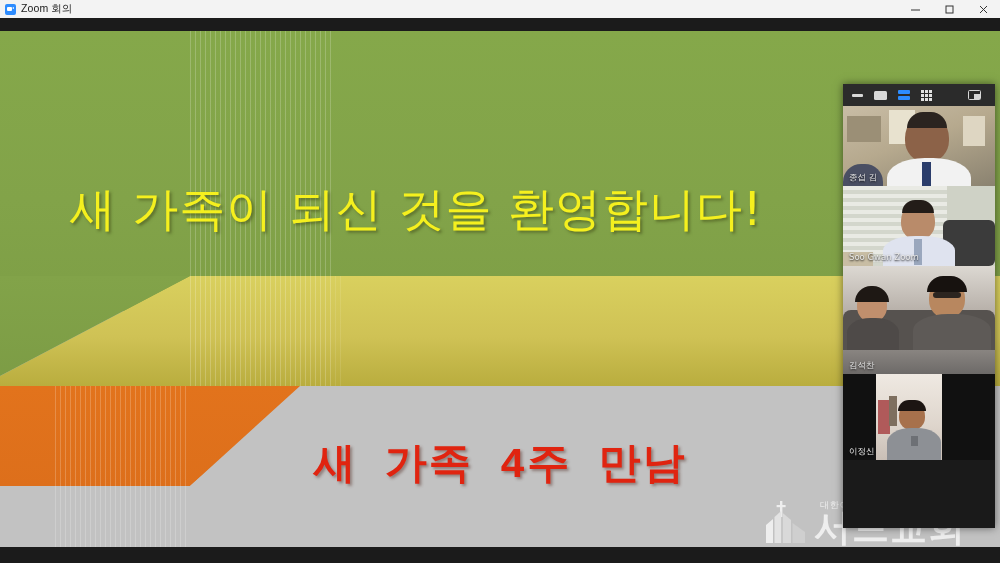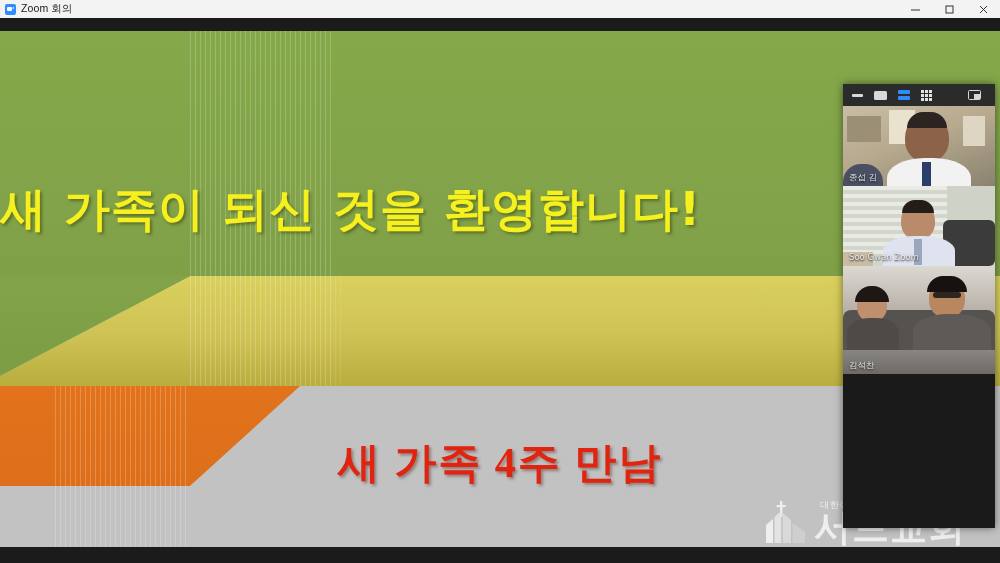--- a/index.html
+++ b/index.html
@@ -75,31 +75,31 @@
     background-image:repeating-linear-gradient(90deg,
         rgba(255,255,255,0.20) 0px, rgba(255,255,255,0.20) 1px,
         rgba(255,255,255,0.0) 1px, rgba(255,255,255,0.0) 5px);
   }
   .stripes-a{ left:190px; top:0;   width:145px; height:355px; }
   .stripes-b{ left:55px;  top:355px; width:135px; height:208px; }
   .stripes-c{ left:335px; top:245px; width:10px;  height:110px; opacity:.5; }
 
   .headline{
     position:absolute; left:0; top:148px; width:832px;
-    font-size:46px; font-weight:bold;
+    text-align:center; font-size:46px; font-weight:normal;
     color:#f5f01e; letter-spacing:1px; white-space:nowrap;
     text-shadow: 2px 2px 3px rgba(60,70,20,.55);
     font-family:"DejaVu Sans","Liberation Sans", sans-serif;
   }
   .subline{
     position:absolute; left:0; top:404px; width:1000px;
     text-align:center; font-size:42px; font-weight:bold;
     color:#e02410; letter-spacing:2px; white-space:nowrap;
     text-shadow: 2px 2px 3px rgba(80,40,30,.45);
-    font-family:Liberation Serif, serif;
+    font-family:Liberation Mono, monospace;
   }
 
   
   .logo{
     position:absolute; right:34px; bottom:2px; display:flex;
     align-items:flex-end; opacity:.72;
   }
   .logo-mark{ width:48px; height:44px; margin-right:6px; margin-bottom:2px; }
   .logo-text{ display:flex; flex-direction:column; align-items:flex-start; }
   .logo-sub{
@@ -295,19 +295,31 @@
             <div class="s-rect" style="left:12px;top:20px;width:34px;height:16px;background:#1e1814;border-radius:17px 17px 0 0;"></div>
             <div class="s-body" style="left:4px;top:52px;width:52px;height:32px;background:#4e4a48;"></div>
             <div class="s-head" style="left:86px;top:12px;width:36px;height:40px;background:#b8875f;"></div>
             <div class="s-rect" style="left:84px;top:10px;width:40px;height:16px;background:#17120f;border-radius:20px 20px 0 0;"></div>
             <div class="s-rect" style="left:90px;top:26px;width:28px;height:6px;background:#2c2520;border-radius:3px;"></div>
             <div class="s-body" style="left:70px;top:48px;width:78px;height:36px;background:#5e5a57;"></div>
           </div>
           <div class="tile-name">김석찬</div>
         </div>
 
+        <div class="tile" style="height:86px;">
+          <div class="scene" style="background:#111111;">
+            <div class="s-rect" style="left:33px;top:0px;width:66px;height:86px;background:linear-gradient(180deg,#efe9e2 0%,#ded5cc 60%,#c9bfb6 100%);"></div>
+            <div class="s-rect" style="left:35px;top:26px;width:12px;height:34px;background:#b05a5a;"></div>
+            <div class="s-rect" style="left:46px;top:22px;width:8px;height:30px;background:#7e6f5f;"></div>
+            <div class="s-head" style="left:56px;top:28px;width:26px;height:28px;background:#a7714c;"></div>
+            <div class="s-rect" style="left:55px;top:26px;width:28px;height:11px;background:#1c1512;border-radius:14px 14px 0 0;"></div>
+            <div class="s-body" style="left:44px;top:54px;width:54px;height:32px;background:#8d9095;"></div>
+            <div class="s-rect" style="left:68px;top:62px;width:7px;height:10px;background:#6d7075;"></div>
+          </div>
+          <div class="tile-name">이정신</div>
+        </div>
 
 
       </div>
     </div>
 
   </div>
 </div>
 
 </body></html>

